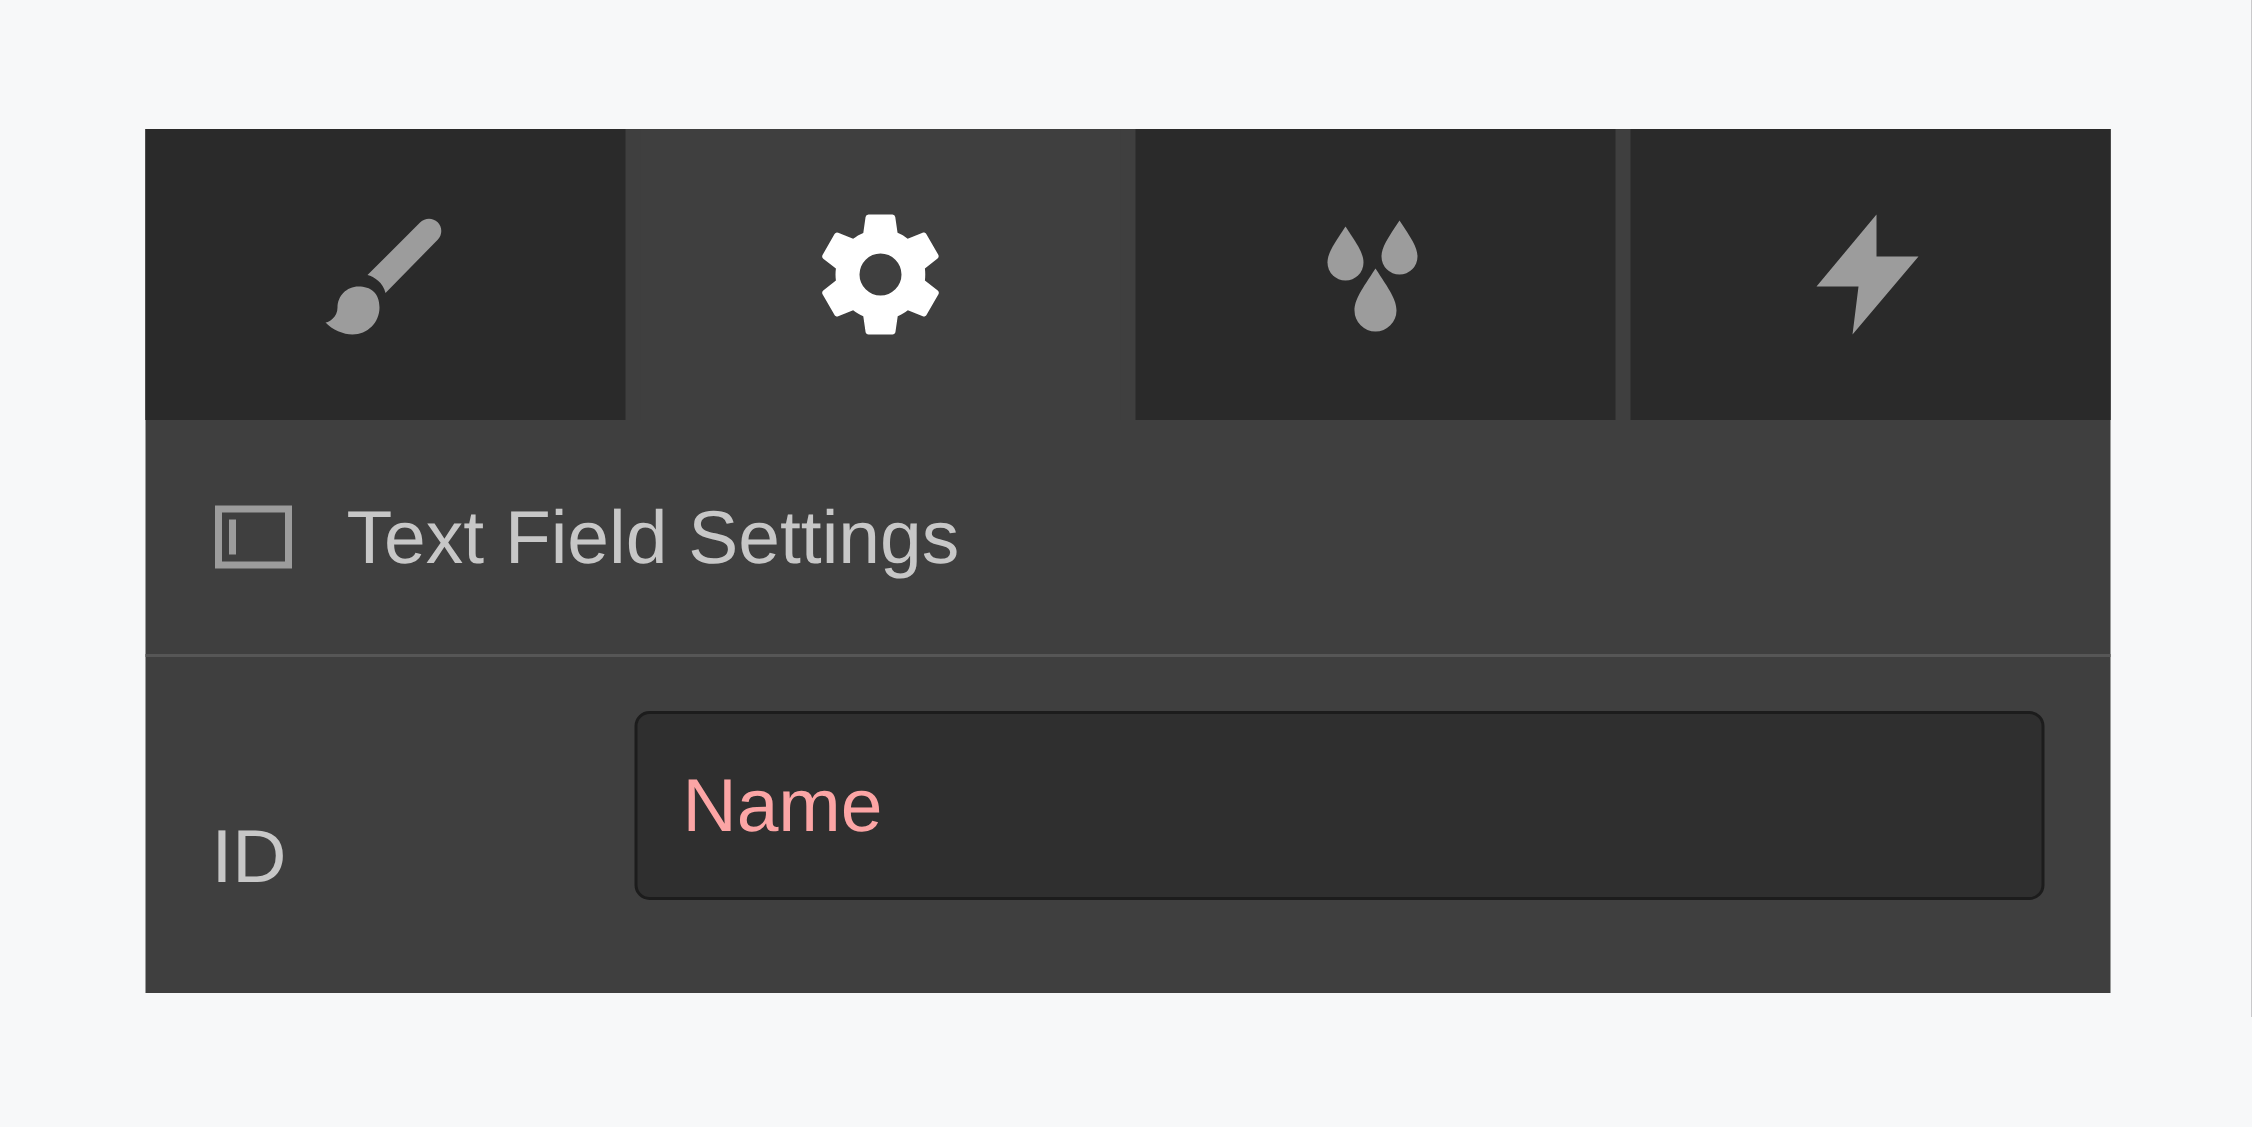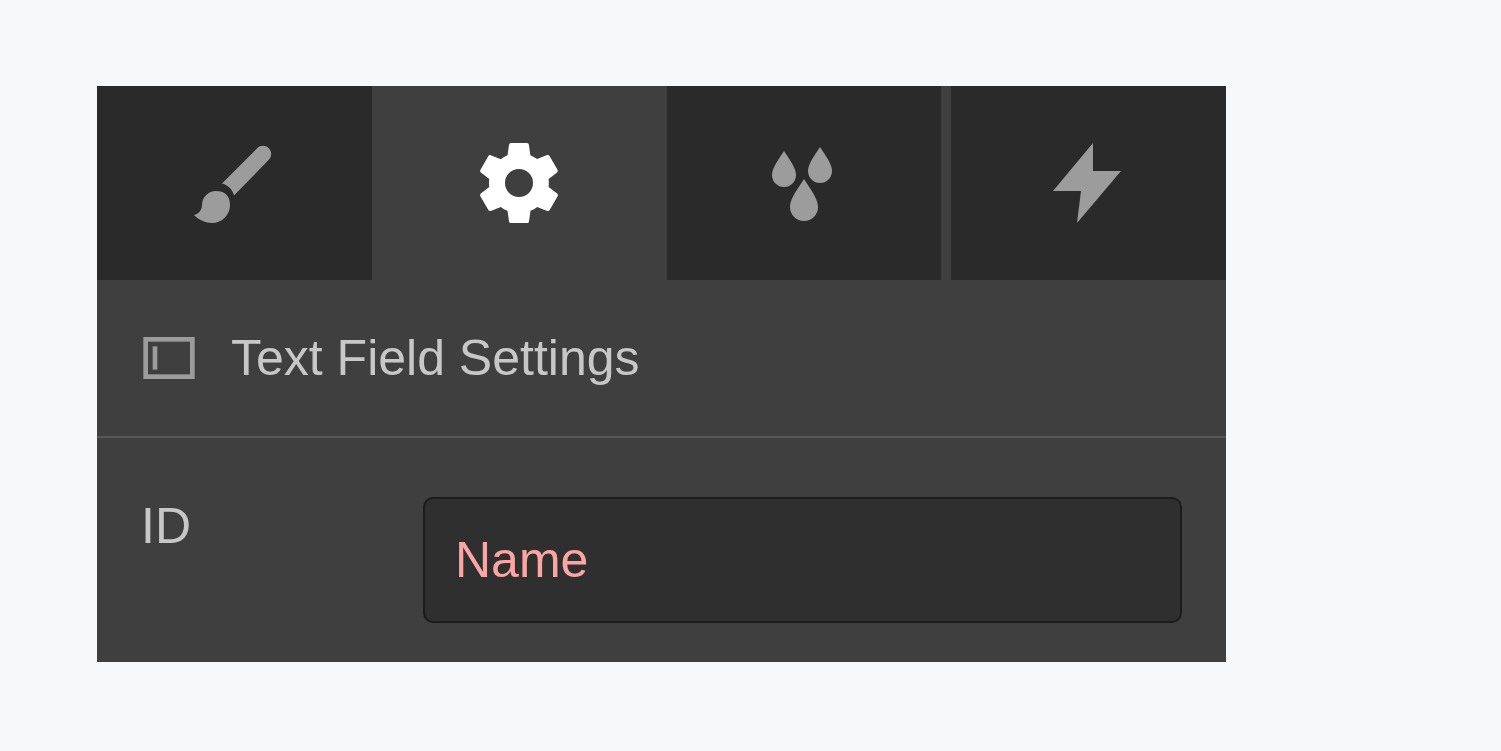--- a/index.html
+++ b/index.html
@@ -8,21 +8,21 @@
     width: 1501px;
     height: 751px;
     background: #f7f8f9;
     font-family: -apple-system, BlinkMacSystemFont, "Segoe UI", Helvetica, Arial, sans-serif;
     overflow: hidden;
   }
   .panel {
     position: absolute;
     left: 97px;
     top: 86px;
-    width: 1129px;
+    width: 1310px;
     height: 576px;
     background: #3f3f3f;
     color: #d0d0d0;
   }
   .tabstrip {
     display: flex;
     height: 194px;
     background: #3f3f3f;
   }
   .tab {
@@ -61,23 +61,22 @@
     align-items: center;
   }
   .section-header .element-icon svg {
     width: 56px;
     height: 56px;
     display: block;
   }
 
   .row {
     display: flex;
-    align-items: flex-start;
+    align-items: flex-end;
     padding: 36px 44px 0 44px;
-    margin-top: 23px;
   }
   .row-label {
     width: 282px;
     font-size: 50px;
     color: #c7c7c7;
   }
   .textbox {
     flex: 1;
     height: 126px;
     background: #2f2f2f;

